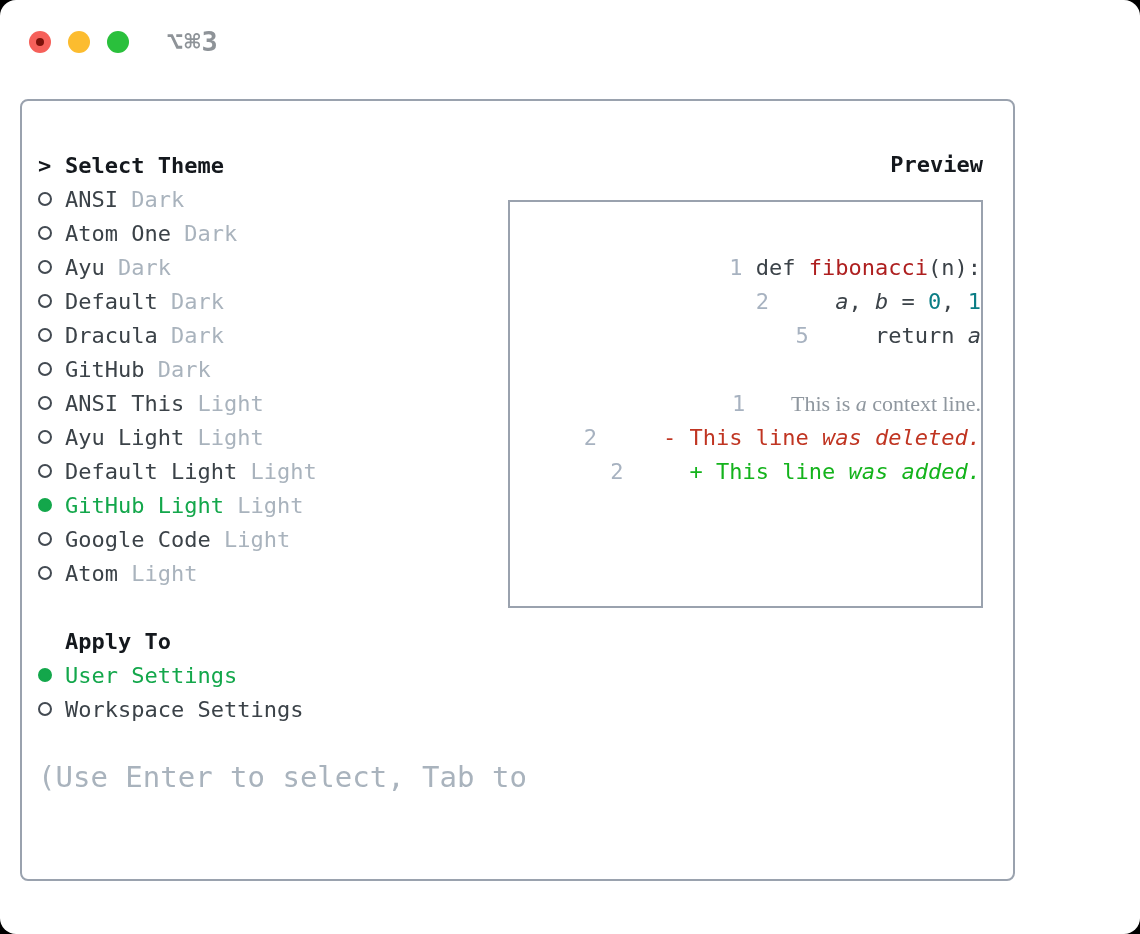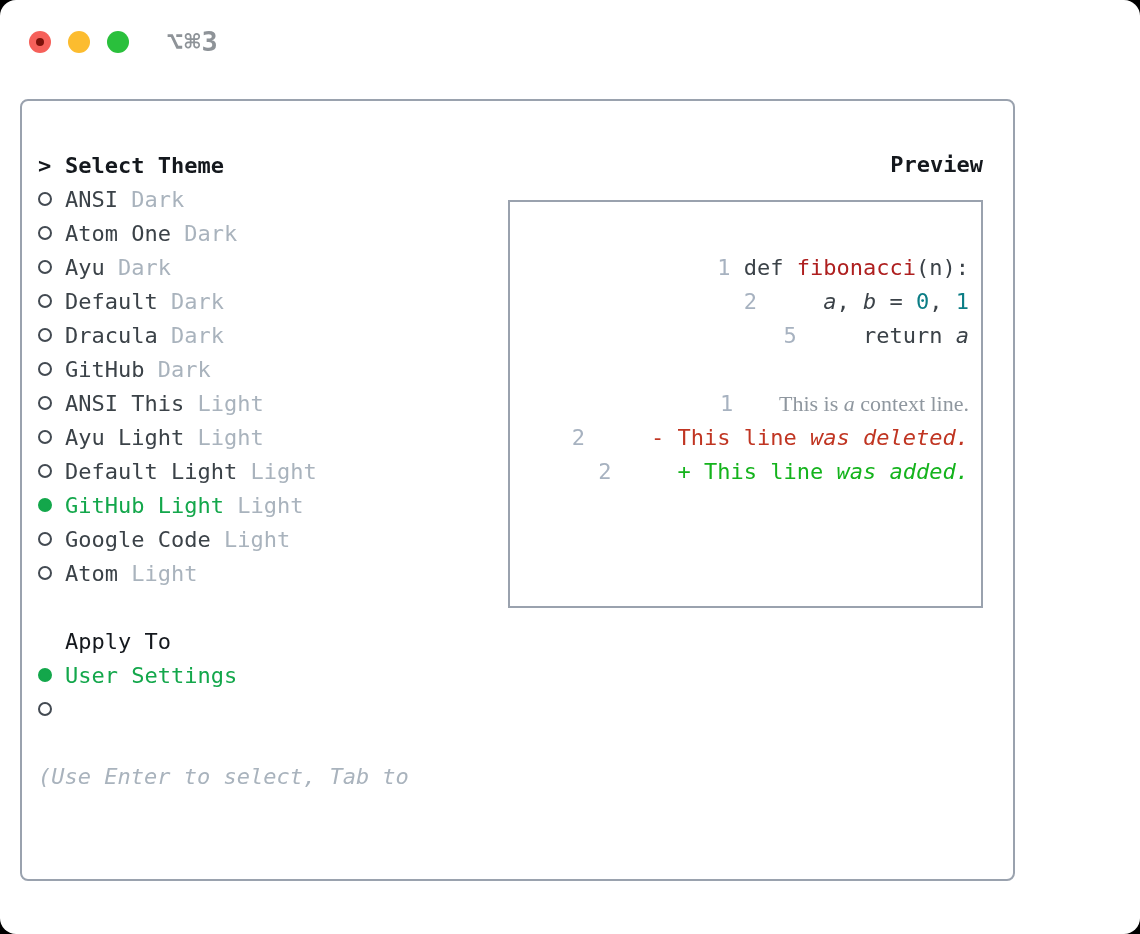--- a/index.html
+++ b/index.html
@@ -30,29 +30,29 @@
   .left-col{position:absolute; left:16px; top:47px; width:462px;}
   .row{display:flex; align-items:center; height:34px; font-size:22px; color:var(--text); white-space:pre;}
   .prefix{display:inline-block; width:27px; font-weight:bold; color:var(--heading);}
   .title{font-weight:bold; color:var(--heading);}
   .bullet{box-sizing:border-box; width:14px; height:14px; flex:none;
           border:2px solid #434a52; border-radius:50%; margin-right:13px;}
   .bullet.sel{background:var(--accent_green); border-color:var(--accent_green);}
   .opt-name{white-space:pre;}
   .opt-name.sel{color:var(--accent_green);}
   .opt-variant{color:var(--muted); margin-left:1ch; white-space:pre;}
-  .apply-title{padding-left:27px; color:var(--heading);}
+  .apply-title{padding-left:27px; color:var(--heading);font-weight:bold;}
   .spacer{height:34px;}
-  .hint{font-size:22px; line-height:34px; color:var(--muted); white-space:pre;font-style:italic;}
+  .hint{font-size:29px; line-height:34px; color:var(--muted); white-space:pre;}
   
   .right-col{position:absolute; left:486px; top:47px;text-align:right;}
   .preview-title{height:34px; line-height:34px; font-size:22px; font-weight:bold; color:var(--heading);}
   .preview-box{
     margin-top:18px; box-sizing:border-box; width:475px; height:408px;
-    border:2px solid var(--panel_border); padding:49px 12px 0 12px; overflow:hidden;
+    border:2px solid var(--panel_border); padding:49px 0 0 12px; overflow:hidden;
   }
   .pline{height:34px; line-height:34px; font-size:22px; white-space:pre;}
   .ln{display:inline-block; width:1ch; margin-right:1ch; color:var(--line_number);}
   .seg{white-space:pre;}
   .seg.t{color:var(--text);}
   .seg.fn{color:var(--func_red);}
   .seg.n{color:var(--num_teal);}
   .seg.c{color:var(--call_blue);}
   .seg.v{color:var(--text); font-style:italic;}
   .seg.ctx{color:var(--ctx_gray);font-family:Liberation Serif, serif;}
@@ -92,21 +92,21 @@
           <div class="row"><span class="bullet sel"></span><span class="opt-name sel">GitHub Light</span><span class="opt-variant">Light</span></div>
           <div class="row"><span class="bullet"></span><span class="opt-name">Google Code</span><span class="opt-variant">Light</span></div>
           <div class="row"><span class="bullet"></span><span class="opt-name">Atom</span><span class="opt-variant">Light</span></div>
         </div>
 
       <div class="spacer"></div>
 
       <div class="row apply-title">Apply To</div>
       <div id="apply-list">
           <div class="row"><span class="bullet sel"></span><span class="opt-name sel">User Settings</span></div>
-          <div class="row"><span class="bullet"></span></div>
+          <div class="row"><span class="bullet"></span><span class="opt-name">Workspace Settings</span></div>
         </div>
 
       <div class="spacer"></div>
 
       <div class="hint">(Use Enter to select, Tab to</div>
     </div>
 
     <div class="right-col">
       <div class="preview-title">Preview</div>
       <div class="preview-box" id="preview-lines">

